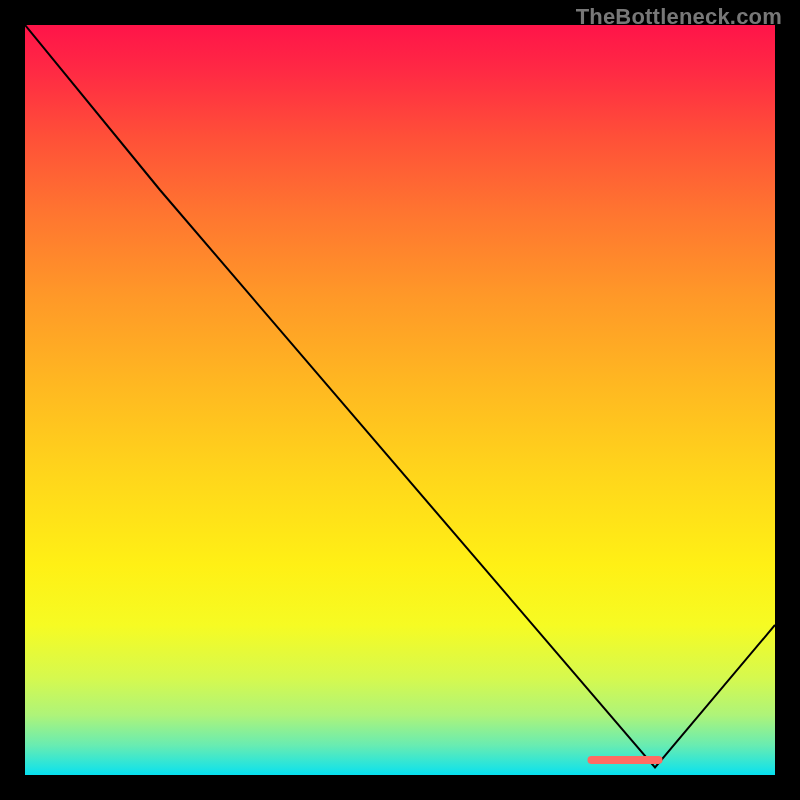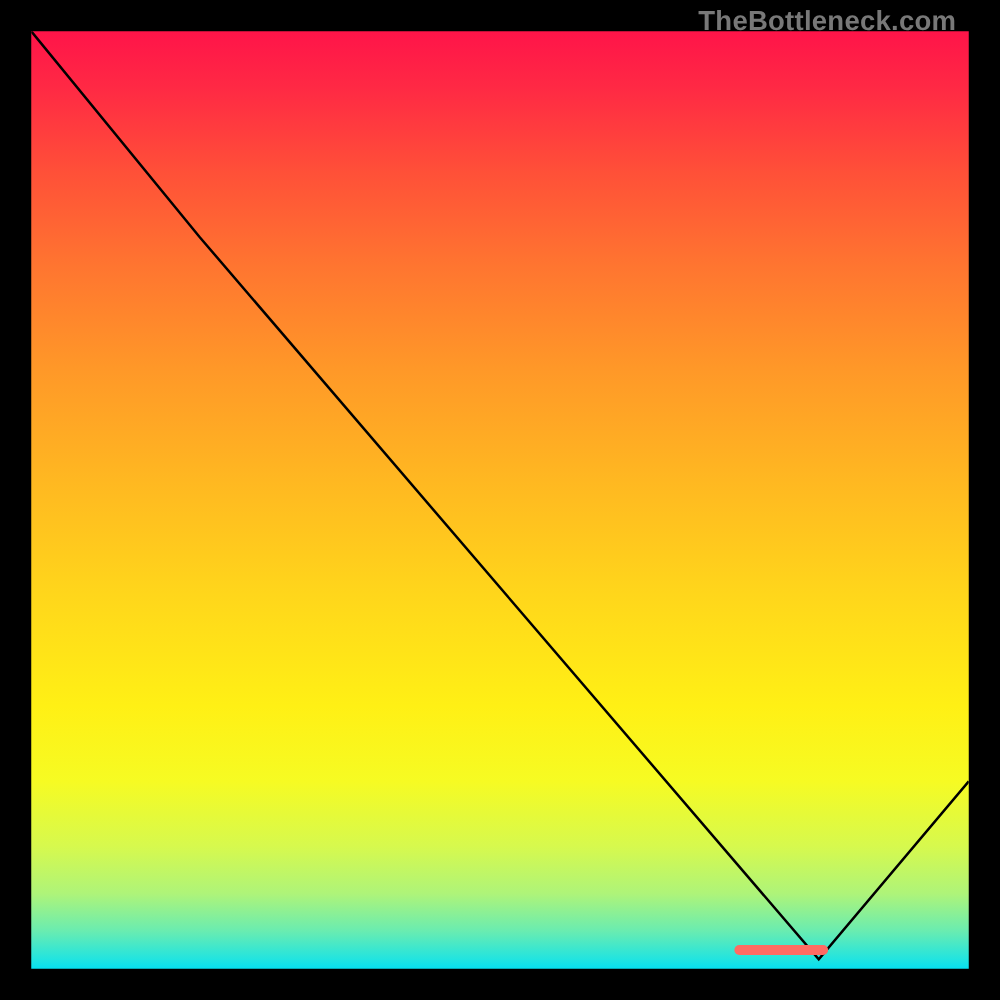--- a/index.html
+++ b/index.html
@@ -6,21 +6,21 @@
     margin: 0;
     padding: 0;
     width: 800px;
     height: 800px;
     background: #000;
     overflow: hidden;
   }
   .watermark {
     position: absolute;
     top: 4px;
-    right: 35px;
+    right: 18px;
     font-family: Arial, Helvetica, sans-serif;
     font-size: 22px;
     font-weight: 600;
     color: #787878;
     letter-spacing: 0.2px;
   }
   .plot {
     position: absolute;
     left: 25px;
     top: 25px;

